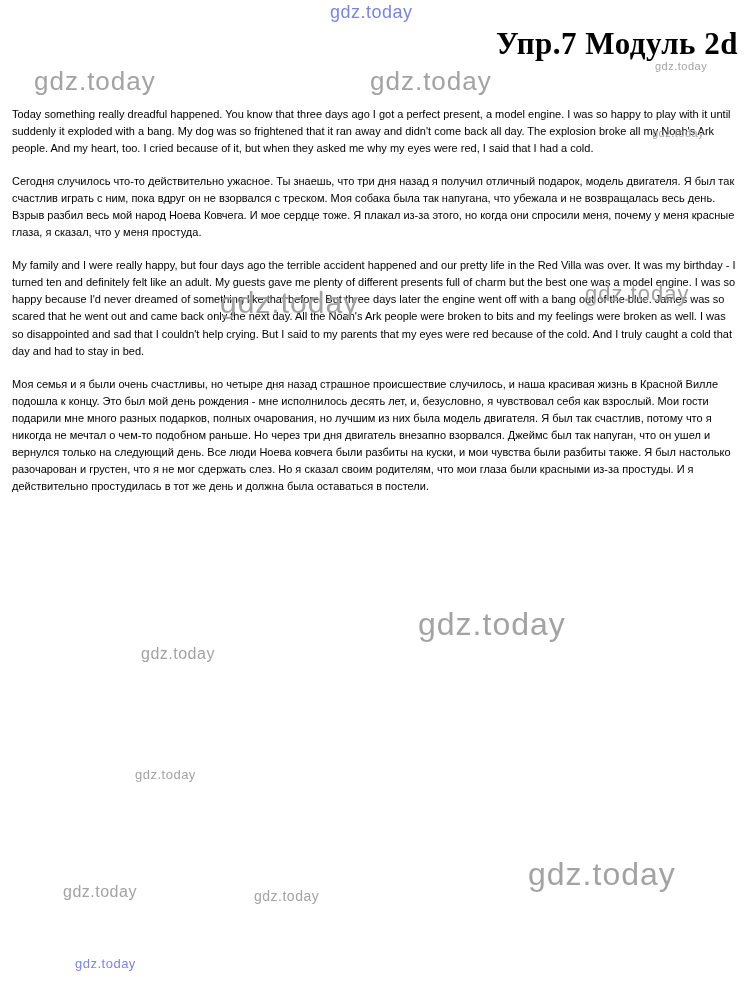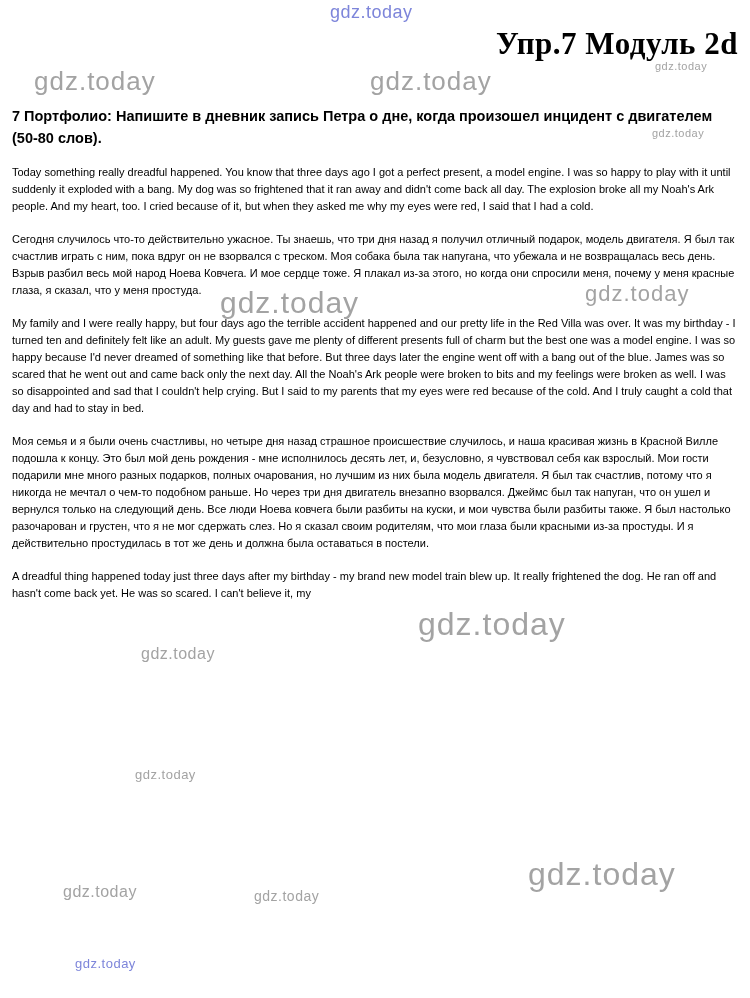--- a/index.html
+++ b/index.html
@@ -77,21 +77,19 @@
   <span class="watermark wm-8">gdz.today</span>
   <span class="watermark wm-9">gdz.today</span>
   <span class="watermark wm-10">gdz.today</span>
   <span class="watermark wm-11">gdz.today</span>
   <span class="watermark wm-12">gdz.today</span>
   <span class="watermark wm-13">gdz.today</span>
   <span class="watermark wm-14 wm-blue">gdz.today</span>
 
   <h1 class="title">Упр.7 Модуль 2d</h1>
 
-  <p class="task">7 Портфолио: Напишите в дневник запись Петра о дне, когда произошел инцидент с двигателем (50-80 слов).</p>
 
   <p class="body-par">Today something really dreadful happened. You know that three days ago I got a perfect present, a model engine. I was so happy to play with it until suddenly it exploded with a bang. My dog was so frightened that it ran away and didn't come back all day. The explosion broke all my Noah's Ark people. And my heart, too. I cried because of it, but when they asked me why my eyes were red, I said that I had a cold.</p>
   <p class="body-par">Сегодня случилось что-то действительно ужасное. Ты знаешь, что три дня назад я получил отличный подарок, модель двигателя. Я был так счастлив играть с ним, пока вдруг он не взорвался с треском. Моя собака была так напугана, что убежала и не возвращалась весь день. Взрыв разбил весь мой народ Ноева Ковчега. И мое сердце тоже. Я плакал из-за этого, но когда они спросили меня, почему у меня красные глаза, я сказал, что у меня простуда.</p>
   <p class="body-par">My family and I were really happy, but four days ago the terrible accident happened and our pretty life in the Red Villa was over. It was my birthday - I turned ten and definitely felt like an adult. My guests gave me plenty of different presents full of charm but the best one was a model engine. I was so happy because I'd never dreamed of something like that before. But three days later the engine went off with a bang out of the blue. James was so scared that he went out and came back only the next day. All the Noah's Ark people were broken to bits and my feelings were broken as well. I was so disappointed and sad that I couldn't help crying. But I said to my parents that my eyes were red because of the cold. And I truly caught a cold that day and had to stay in bed.</p>
   <p class="body-par">Моя семья и я были очень счастливы, но четыре дня назад страшное происшествие случилось, и наша красивая жизнь в Красной Вилле подошла к концу. Это был мой день рождения - мне исполнилось десять лет, и, безусловно, я чувствовал себя как взрослый. Мои гости подарили мне много разных подарков, полных очарования, но лучшим из них была модель двигателя. Я был так счастлив, потому что я никогда не мечтал о чем-то подобном раньше. Но через три дня двигатель внезапно взорвался. Джеймс был так напуган, что он ушел и вернулся только на следующий день. Все люди Ноева ковчега были разбиты на куски, и мои чувства были разбиты также. Я был настолько разочарован и грустен, что я не мог сдержать слез. Но я сказал своим родителям, что мои глаза были красными из-за простуды. И я действительно простудилась в тот же день и должна была оставаться в постели.</p>
-  <p class="body-par">A dreadful thing happened today just three days after my birthday - my brand new model train blew up. It really frightened the dog. He ran off and hasn't come back yet. He was so scared. I can't believe it, my</p>
 
 </div>
 
 </body></html>

